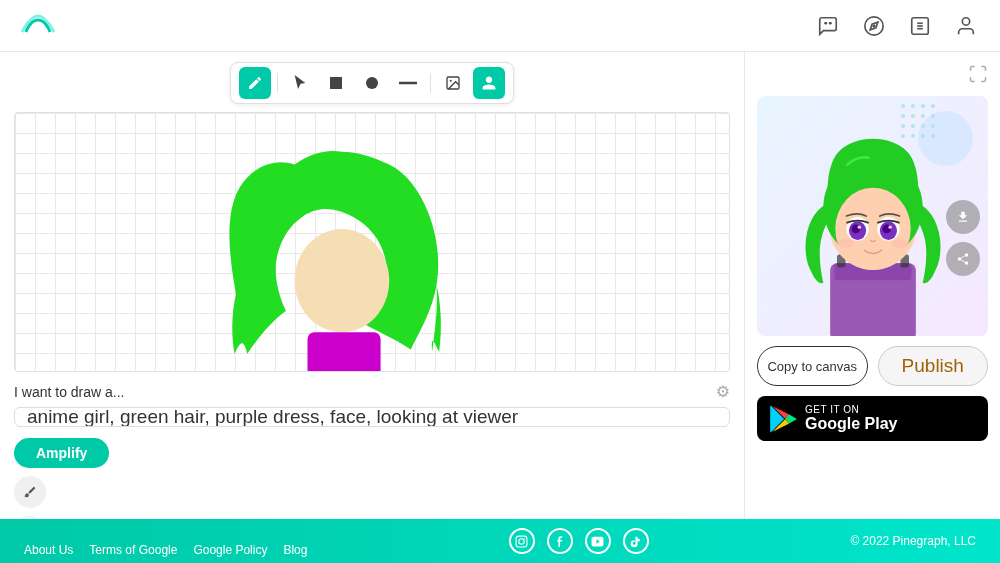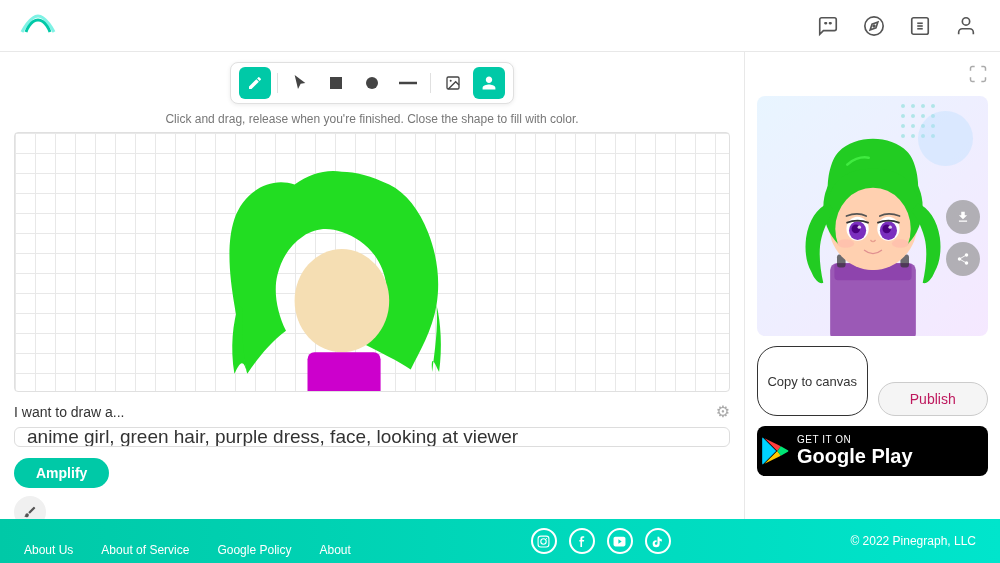--- a/index.html
+++ b/index.html
@@ -95,39 +95,39 @@
     }
 
     
     #preview-actions { display: flex; gap: 10px; width: 100%; margin-top: 10px; }
     #copy-canvas-btn {
       flex: 1; border: 1.5px solid #333; background: #fff; border-radius: 20px;
       padding: 8px; font-size: 13px; font-weight: 500; cursor: pointer; color: #333;
     }
     #publish-btn {
       flex: 1; border: 1.5px solid #ccc; background: #f5f5f5; border-radius: 20px;
-      padding: 8px; font-size: 14px; font-weight: 500; cursor: pointer; color: #be185d; margin-top: 36px;
+      padding: 8px; font-size: 19px; font-weight: 500; cursor: pointer; color: #a16207;
     }
 
     
     #google-play {
       width: 100%; margin-top: 10px; background: #000; border-radius: 8px;
-      padding: 8px 4px; display: flex; align-items: center; gap: 8px; cursor: pointer;
+      padding: 8px 12px; display: flex; align-items: center; gap: 8px; cursor: pointer;
     }
     #google-play .gplay-text { display: flex; flex-direction: column; color: #fff; }
     #google-play .gplay-sub { font-size: 10px; letter-spacing: 0.5px; }
-    #google-play .gplay-main { font-size: 20px; font-weight: 600; }
+    #google-play .gplay-main { font-size: 16px; font-weight: 600; }
 
     
     #footer {
       background: linear-gradient(90deg, #00c9a7, #00e5cc);
       height: 44px; display: flex; align-items: center; justify-content: space-between;
       padding: 0 24px; flex-shrink: 0;
     }
-    #footer-links { display: flex; gap: 28px; margin-top: 18px; }
+    #footer-links { display: flex; gap: 16px; margin-top: 18px; }
     #footer-links a { color: #fff; font-size: 12px; text-decoration: none; }
     #footer-social { display: flex; gap: 12px; align-items: center; }
     .social-icon { width: 26px; height: 26px; border-radius: 50%; border: 2px solid #fff; display: flex; align-items: center; justify-content: center; color: #fff; font-size: 11px; }
     #footer-copy { color: #fff; font-size: 12px; }
   </style>
 </head>
 <body>
 
 <div id="header">
   <div id="header-logo">
@@ -206,21 +206,20 @@
             <path d="M21 15l-5-5L5 21" stroke="#444"></path>
           </svg>
       </button>
       <button class="tool-btn active" style="background:#00c9a7; color:#fff;">
         <svg width="16" height="16" viewBox="0 0 24 24" fill="white">
             <path d="M12 12c2.7 0 4.8-2.1 4.8-4.8S14.7 2.4 12 2.4 7.2 4.5 7.2 7.2 9.3 12 12 12zm0 2.4c-3.2 0-9.6 1.6-9.6 4.8v2.4h19.2v-2.4c0-3.2-6.4-4.8-9.6-4.8z"></path>
           </svg>
       </button>
     </div>
 
-    <div id="canvas-hint">Click and drag, release when you're finished. Close the shape to fill with color.</div>
 
     <div id="canvas-area">
       <svg viewBox="0 0 640 300" xmlns="http://www.w3.org/2000/svg">
 
         <path d="M230 60 C200 50 170 70 160 100 C150 130 155 170 160 200 C165 230 170 260 175 280 C185 265 200 245 220 230 C210 210 205 185 210 165 C215 145 225 130 240 120 C255 110 270 110 285 115 C300 120 315 130 325 145 C335 160 340 180 335 200 C330 220 320 235 310 245 C330 255 350 265 365 275 C375 255 390 230 395 200 C400 170 395 140 385 115 C375 90 360 70 340 60 C320 50 300 45 285 45 C265 42 247 48 230 60 Z" fill="#22dd22"></path>
 
         <ellipse cx="285" cy="195" rx="55" ry="60" fill="#f5deb3"></ellipse>
 
         <rect x="245" y="255" width="85" height="120" rx="8" fill="#cc00cc"></rect>
 
@@ -377,23 +376,23 @@
         <span class="gplay-main">Google Play</span>
       </div>
     </div>
   </div>
 
 </div>
 
 <div id="footer">
   <div id="footer-links">
     <a href="#">About Us</a>
-    <a href="#">About of Service</a>
+    <a href="#">Terms of Google</a>
     <a href="#">Google Policy</a>
-    <a href="#">About</a>
+    <a href="#">Blog</a>
   </div>
   <div id="footer-social">
     <div class="social-icon">
       <svg width="13" height="13" viewBox="0 0 24 24" fill="none" stroke="white" stroke-width="2">
           <rect x="2" y="2" width="20" height="20" rx="5"></rect>
           <circle cx="12" cy="12" r="5"></circle>
           <circle cx="17.5" cy="6.5" r="1" fill="white" stroke="none"></circle>
         </svg>
     </div>
     <div class="social-icon">

